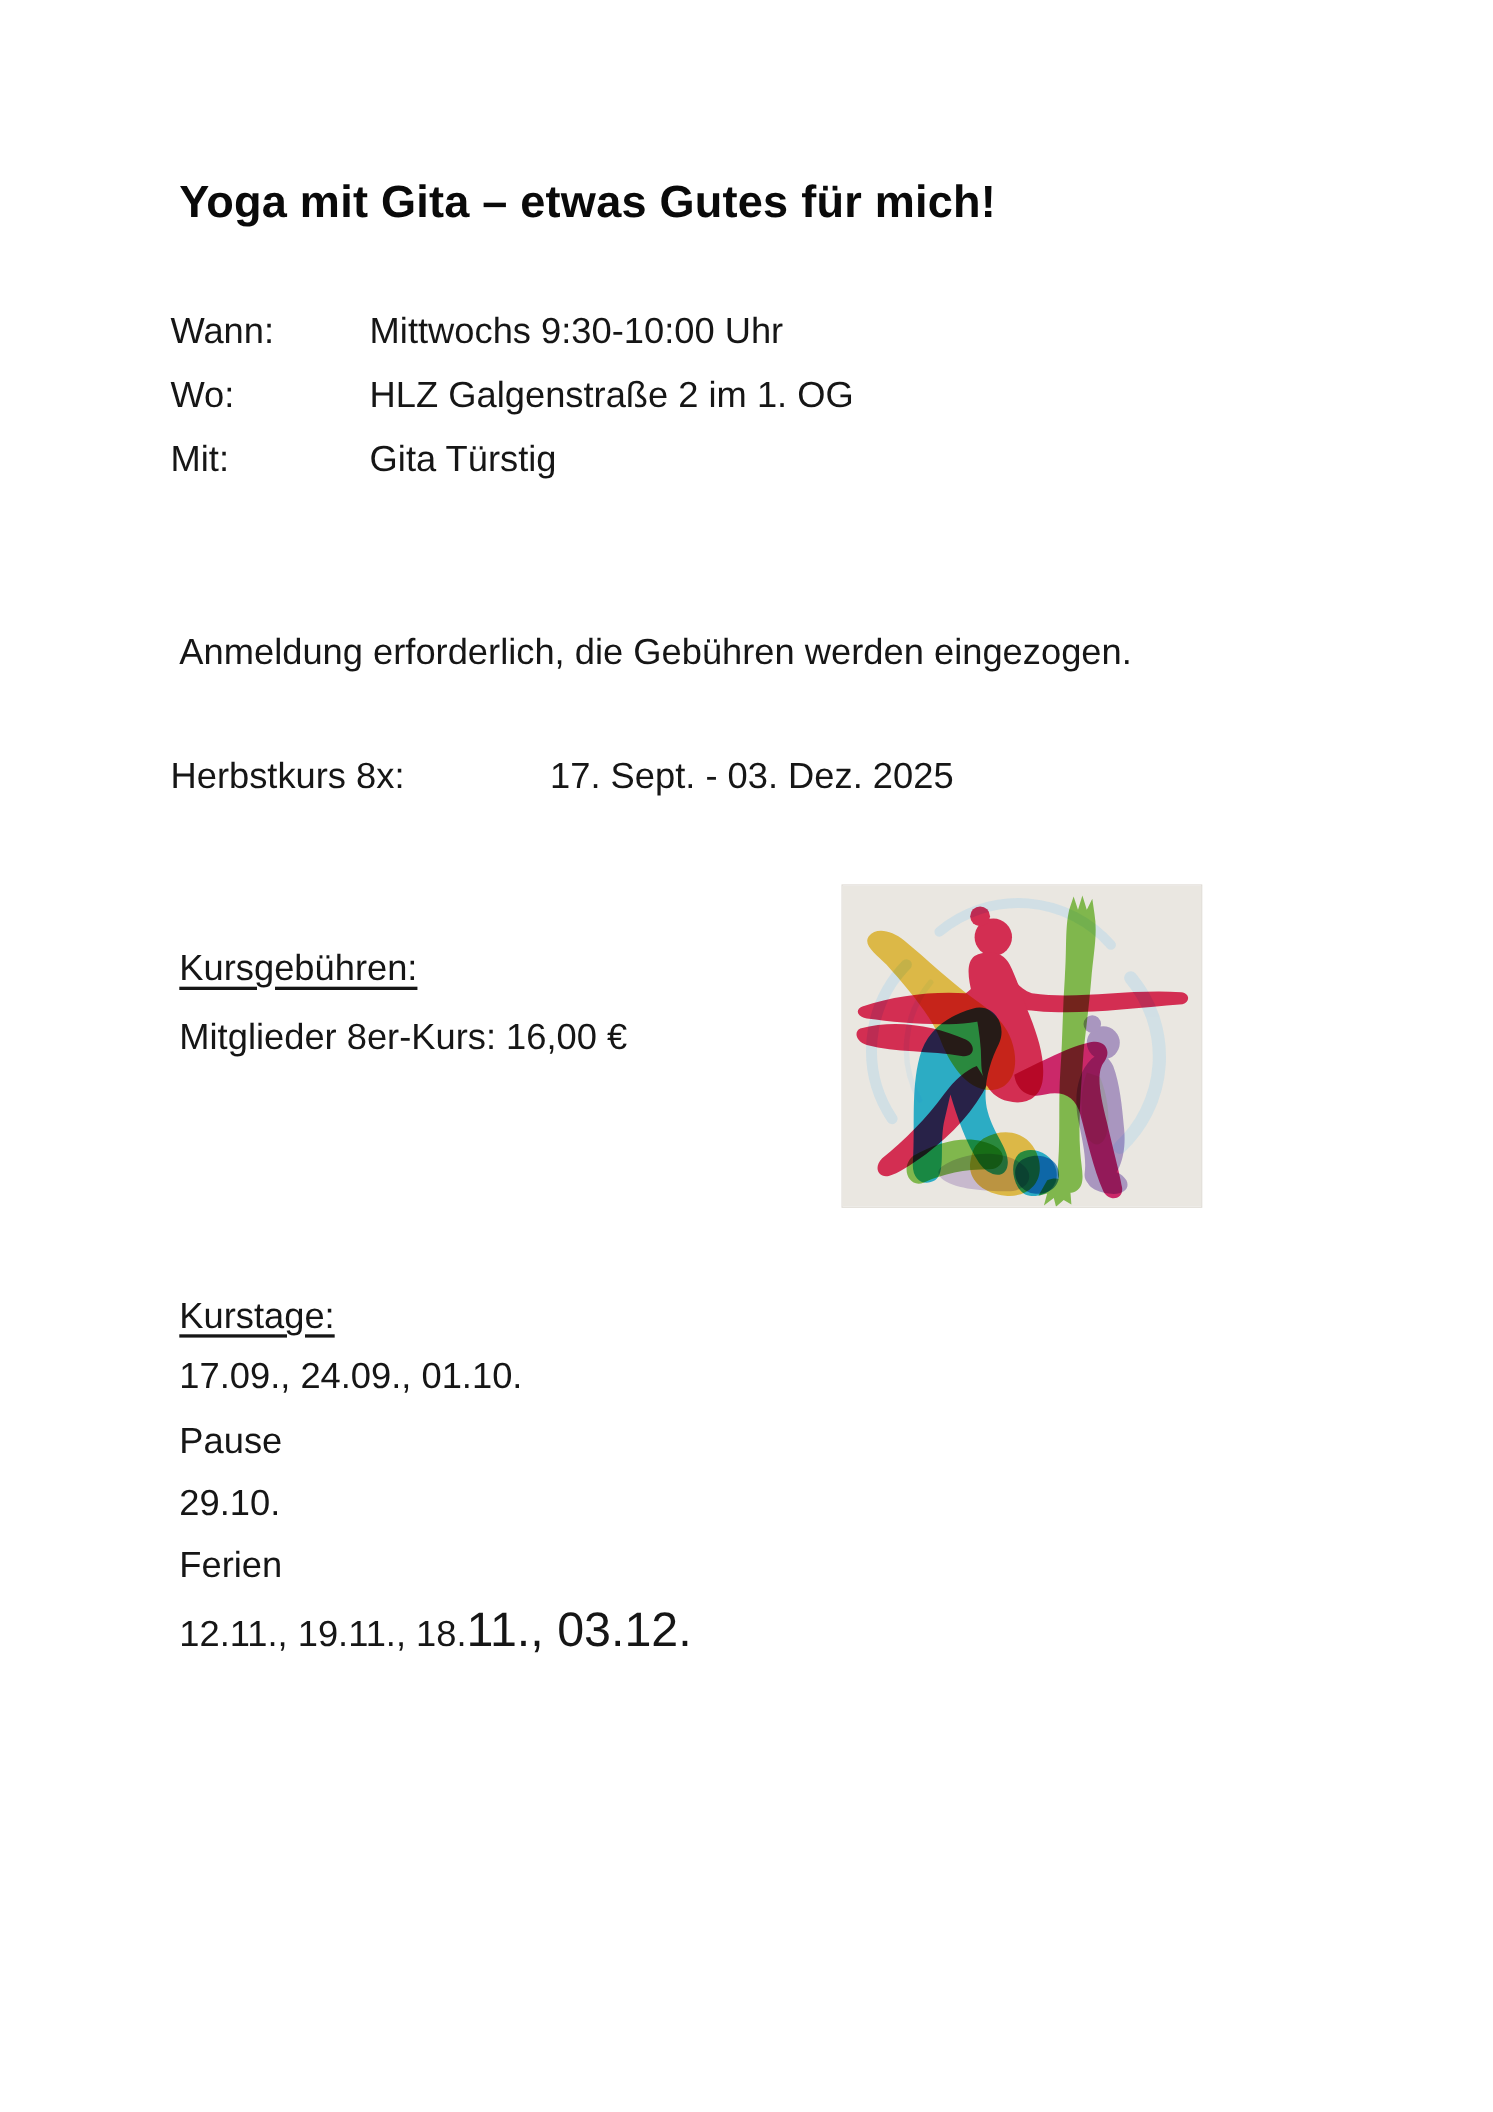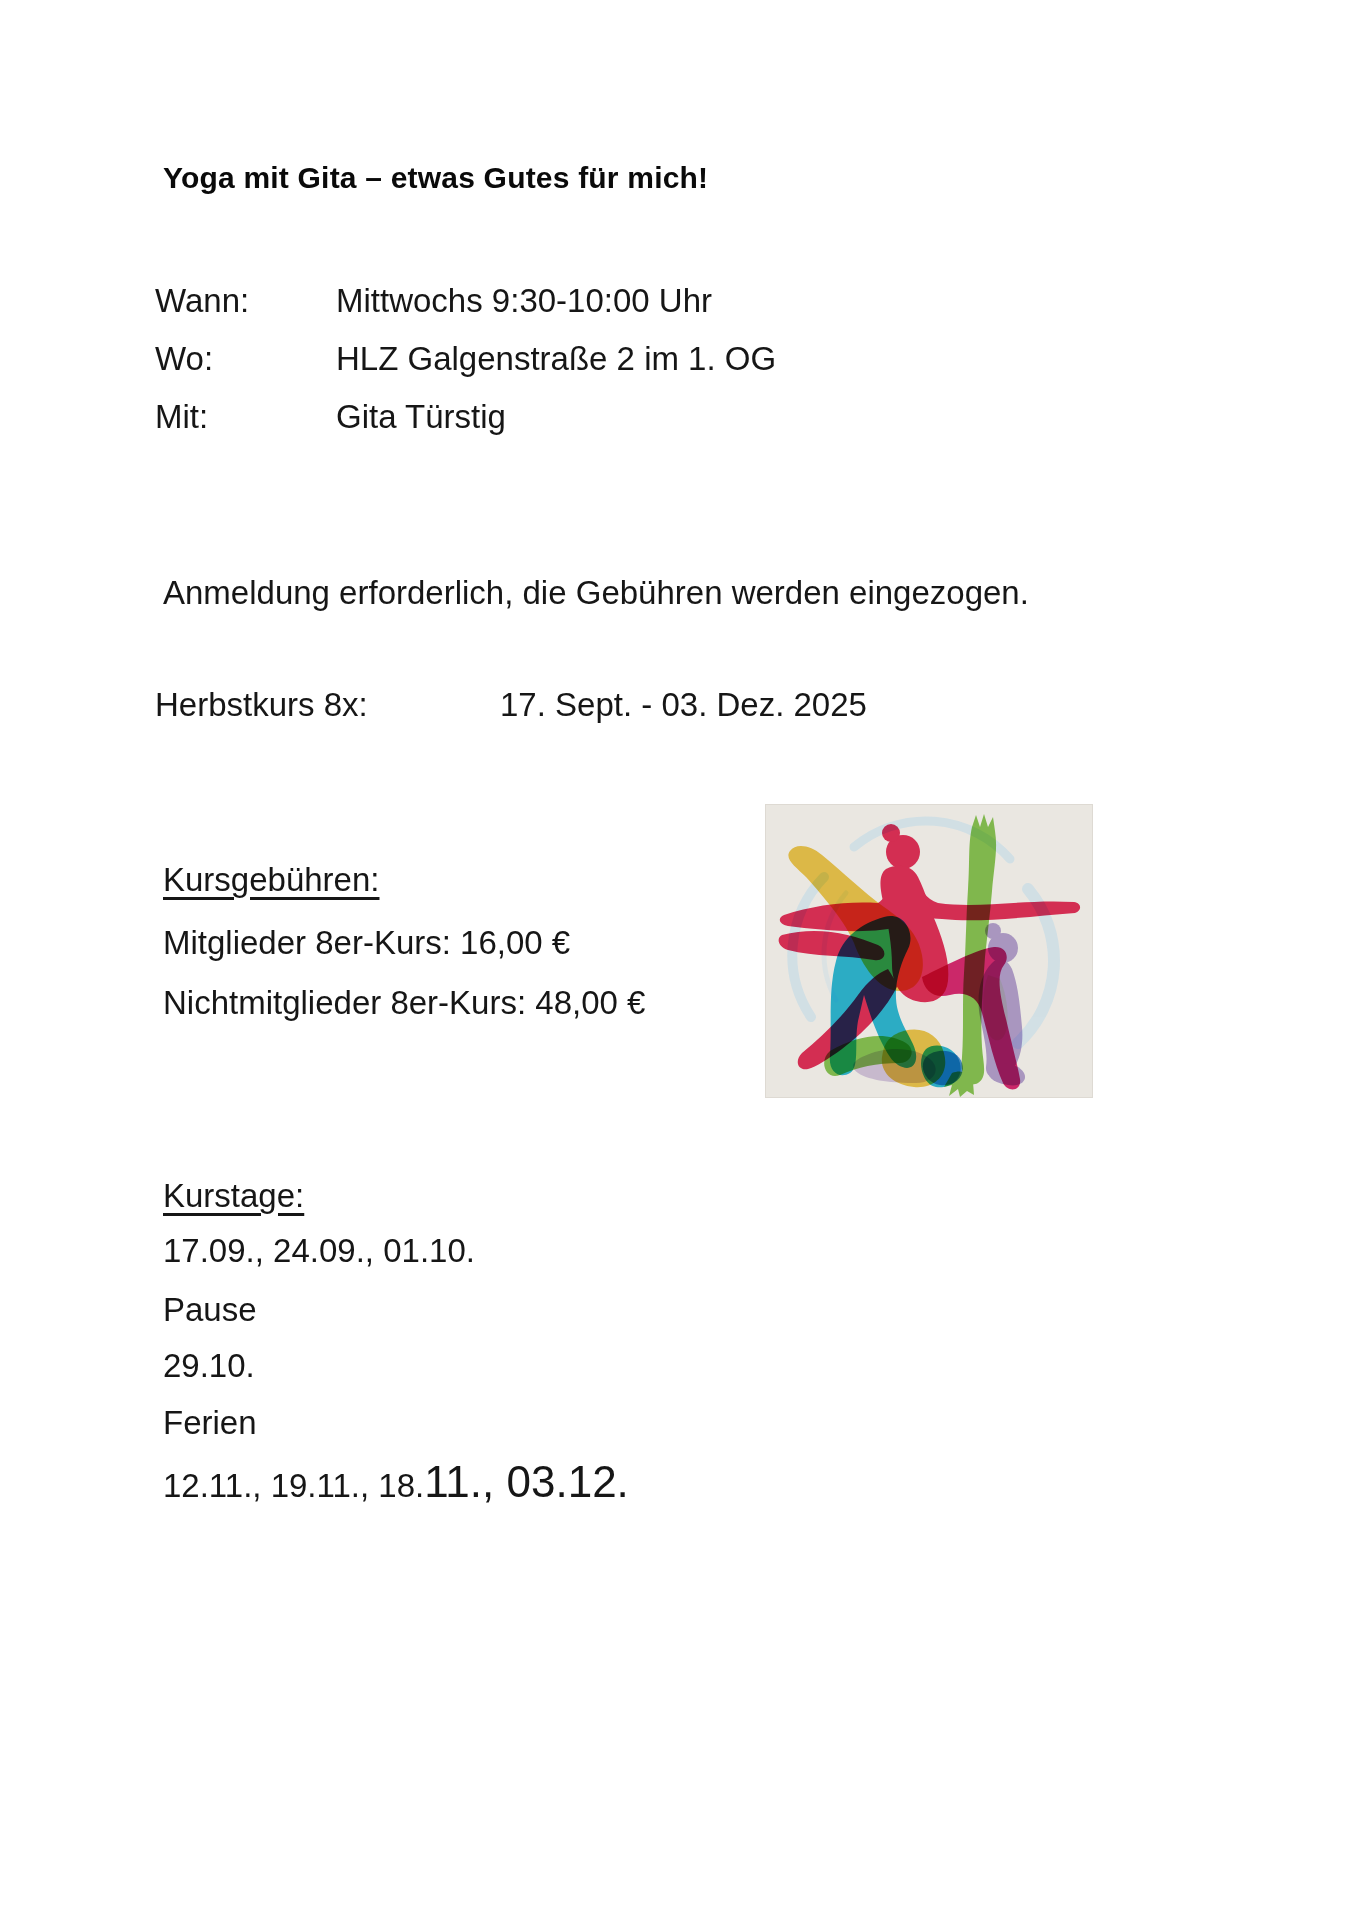--- a/index.html
+++ b/index.html
@@ -7,21 +7,21 @@
     position:relative;
     width:1357px;
     height:1920px;
     background:#ffffff;
     font-family:"Liberation Sans", sans-serif;
     color:#161616;
     overflow:hidden;
   }
   .abs{position:absolute;line-height:1;white-space:nowrap;}
   .title{
-    font-size:30px;
+    font-size:41px;
     font-weight:bold;
     color:#0a0a0a;
     letter-spacing:0.2px;
   }
   .body-text{font-size:33px;}
   .label-col{position:absolute;left:155px;}
   .value-col{position:absolute;left:336px;}
   .course-value{position:absolute;left:500px;text-align:right;}
   .underlined{
     text-decoration:underline;
@@ -64,21 +64,20 @@
 
   <div class="abs body-text" style="left:163px; top:576px">Anmeldung erforderlich, die Gebühren werden eingezogen.</div>
 
   <div class="abs body-text" style="top:688px; left:0; width:100%">
     <span class="label-col">Herbstkurs 8x:</span>
     <span class="course-value">17. Sept. - 03. Dez. 2025</span>
   </div>
 
   <div class="abs body-text underlined" style="left:163px; top:863px">Kursgebühren:</div>
   <div class="abs body-text" style="left:163px; top:926px">Mitglieder 8er-Kurs: 16,00 €</div>
-  <div class="abs body-text" style="left:163px; top:986px">Nichtmitglieder 8er-Kurs: 48,00 €</div>
 
   <div class="illustration">
     <svg viewBox="0 0 326 292" preserveAspectRatio="none">
       <rect x="0" y="0" width="326" height="292" fill="#eae7e1"></rect>
 
       <g fill="none" stroke-linecap="round" opacity="0.75">
         <path d="M45,212 A112,112 0 0 1 58,72" stroke-width="10" stroke="#c9dde6"></path>
         <path d="M88,42 A112,112 0 0 1 244,54" stroke-width="9" stroke="#c9dde6"></path>
         <path d="M262,84 A112,112 0 0 1 252,238" stroke-width="12" stroke="#c9dde6"></path>
         <path d="M70,195 A95,95 0 0 1 80,88" stroke-width="5" opacity="0.6" stroke="#c9dde6"></path>

